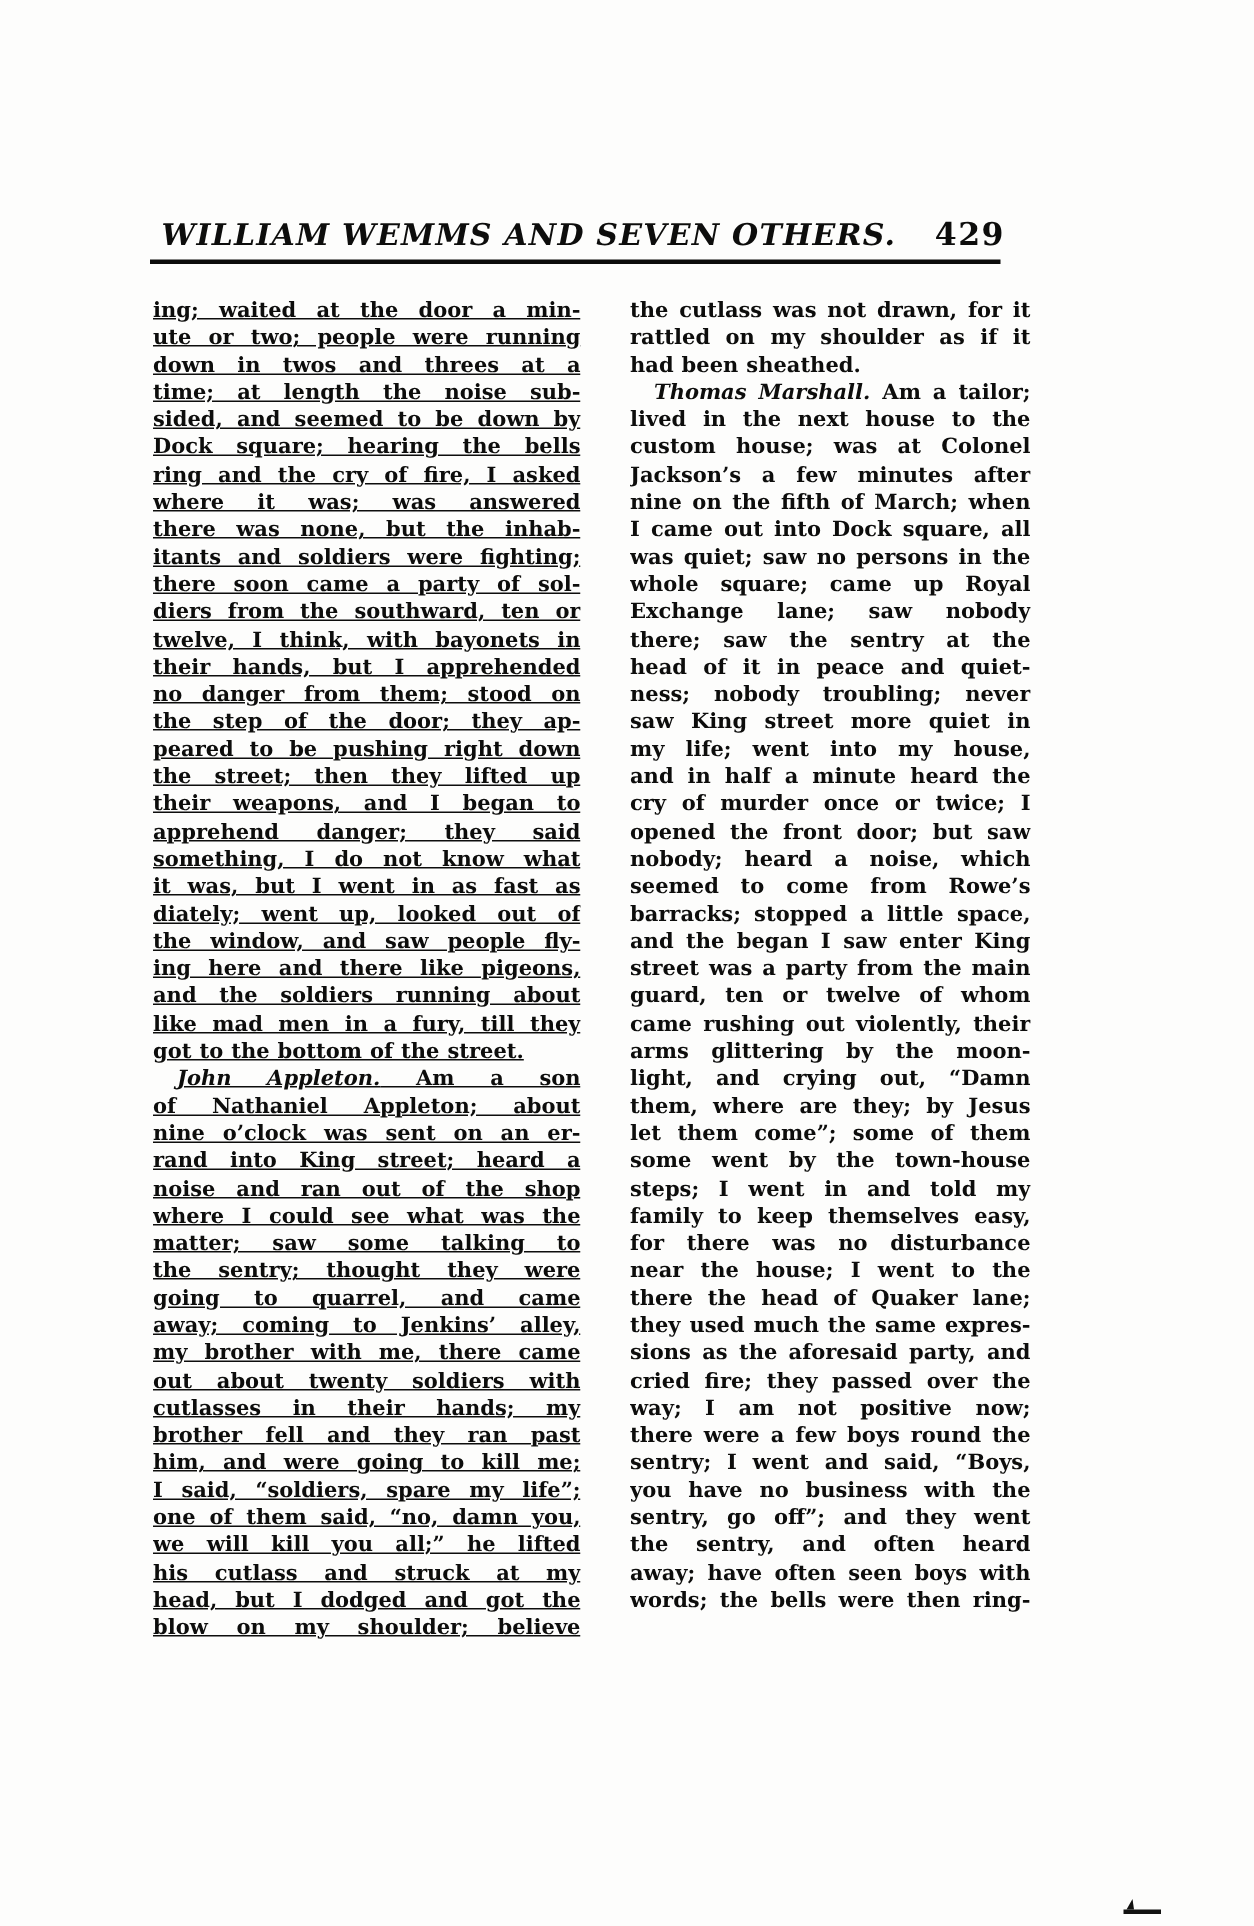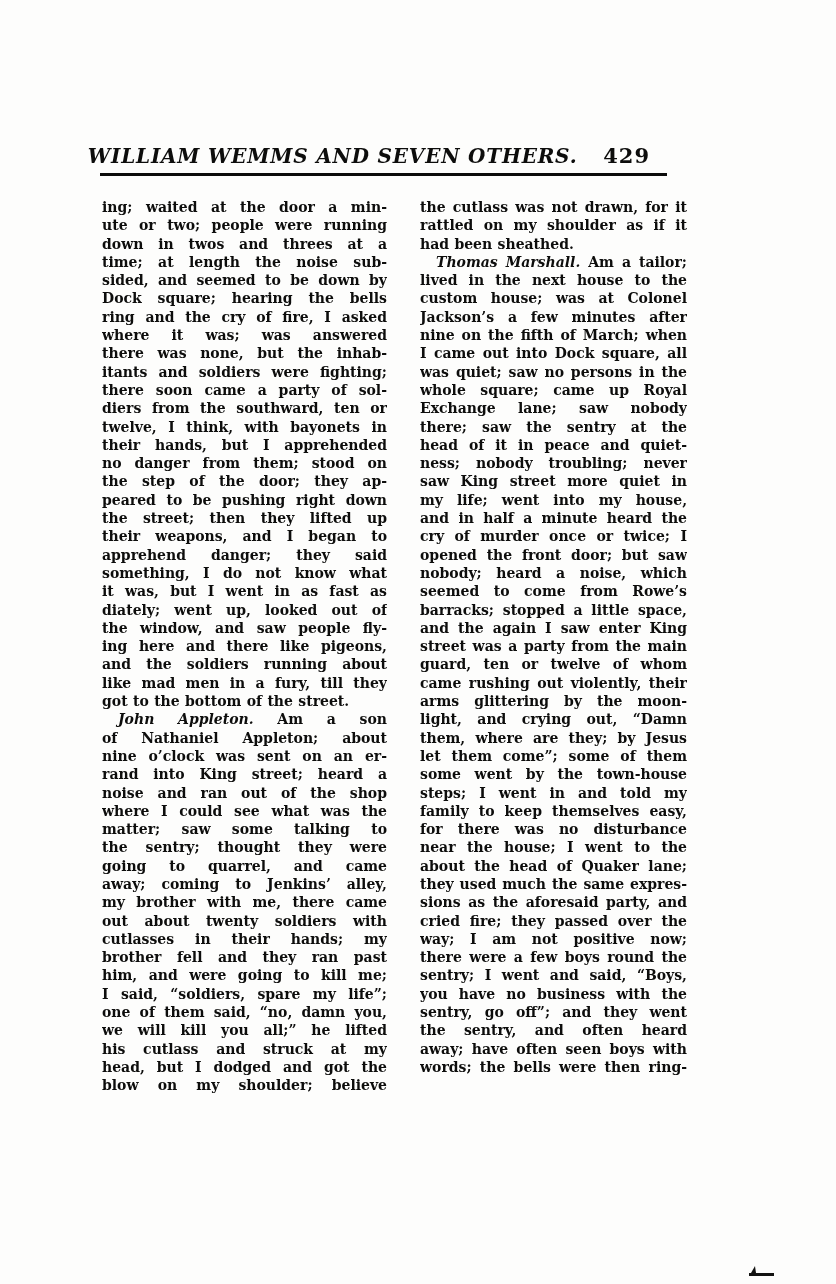--- a/index.html
+++ b/index.html
@@ -11,21 +11,21 @@
     position: relative;
     width: 836px;
     height: 1284px;
     background: #fdfdfc;
     font-family: "DejaVu Serif", serif;
     color: #0d0d0c;
     overflow: hidden;
   }
   .header {
     position: absolute;
-    left: 84px;
+    left: 104px;
     top: 143px;
     width: 566px;
     display: flex;
     align-items: baseline;
   }
   .running-head {
     flex: 1;
     text-align: center;
     font-style: italic;
     font-weight: bold;
@@ -47,21 +47,21 @@
     height: 3px;
     background: #0c0c0b;
   }
   .col {
     position: absolute;
     top: 198px;
     font-size: 14px;
     font-weight: bold;
     line-height: 18.3px;
   }
-  .col-left  { left: 102px; width: 285px; }
+  .col-left  { left: 102px; width: 285px; text-decoration: underline; }
   .col-right { left: 420px; width: 267px; }
   .line {
     text-align: justify;
     text-align-last: justify;
     height: 18.3px;
     overflow: hidden;
     word-spacing: 0.5px;
   }
   .line.indent { text-indent: 16px; }
   .line.nojust { text-align-last: left; }
@@ -169,34 +169,34 @@
       <div class="line">head of it in peace and quiet-</div>
       <div class="line">ness; nobody troubling; never</div>
       <div class="line">saw King street more quiet in</div>
       <div class="line">my life; went into my house,</div>
       <div class="line">and in half a minute heard the</div>
       <div class="line">cry of murder once or twice; I</div>
       <div class="line">opened the front door; but saw</div>
       <div class="line">nobody; heard a noise, which</div>
       <div class="line">seemed to come from Rowe’s</div>
       <div class="line">barracks; stopped a little space,</div>
-      <div class="line">and the again I saw enter King</div>
+      <div class="line">and the began I saw enter King</div>
       <div class="line">street was a party from the main</div>
       <div class="line">guard, ten or twelve of whom</div>
       <div class="line">came rushing out violently, their</div>
       <div class="line">arms glittering by the moon-</div>
       <div class="line">light, and crying out, “Damn</div>
       <div class="line">them, where are they; by Jesus</div>
       <div class="line">let them come”; some of them</div>
       <div class="line">some went by the town-house</div>
       <div class="line">steps; I went in and told my</div>
       <div class="line">family to keep themselves easy,</div>
       <div class="line">for there was no disturbance</div>
       <div class="line">near the house; I went to the</div>
-      <div class="line">about the head of Quaker lane;</div>
+      <div class="line">there the head of Quaker lane;</div>
       <div class="line">they used much the same expres-</div>
       <div class="line">sions as the aforesaid party, and</div>
       <div class="line">cried fire; they passed over the</div>
       <div class="line">way; I am not positive now;</div>
       <div class="line">there were a few boys round the</div>
       <div class="line">sentry; I went and said, “Boys,</div>
       <div class="line">you have no business with the</div>
       <div class="line">sentry, go off”; and they went</div>
       <div class="line">the sentry, and often heard</div>
       <div class="line">away; have often seen boys with</div>

